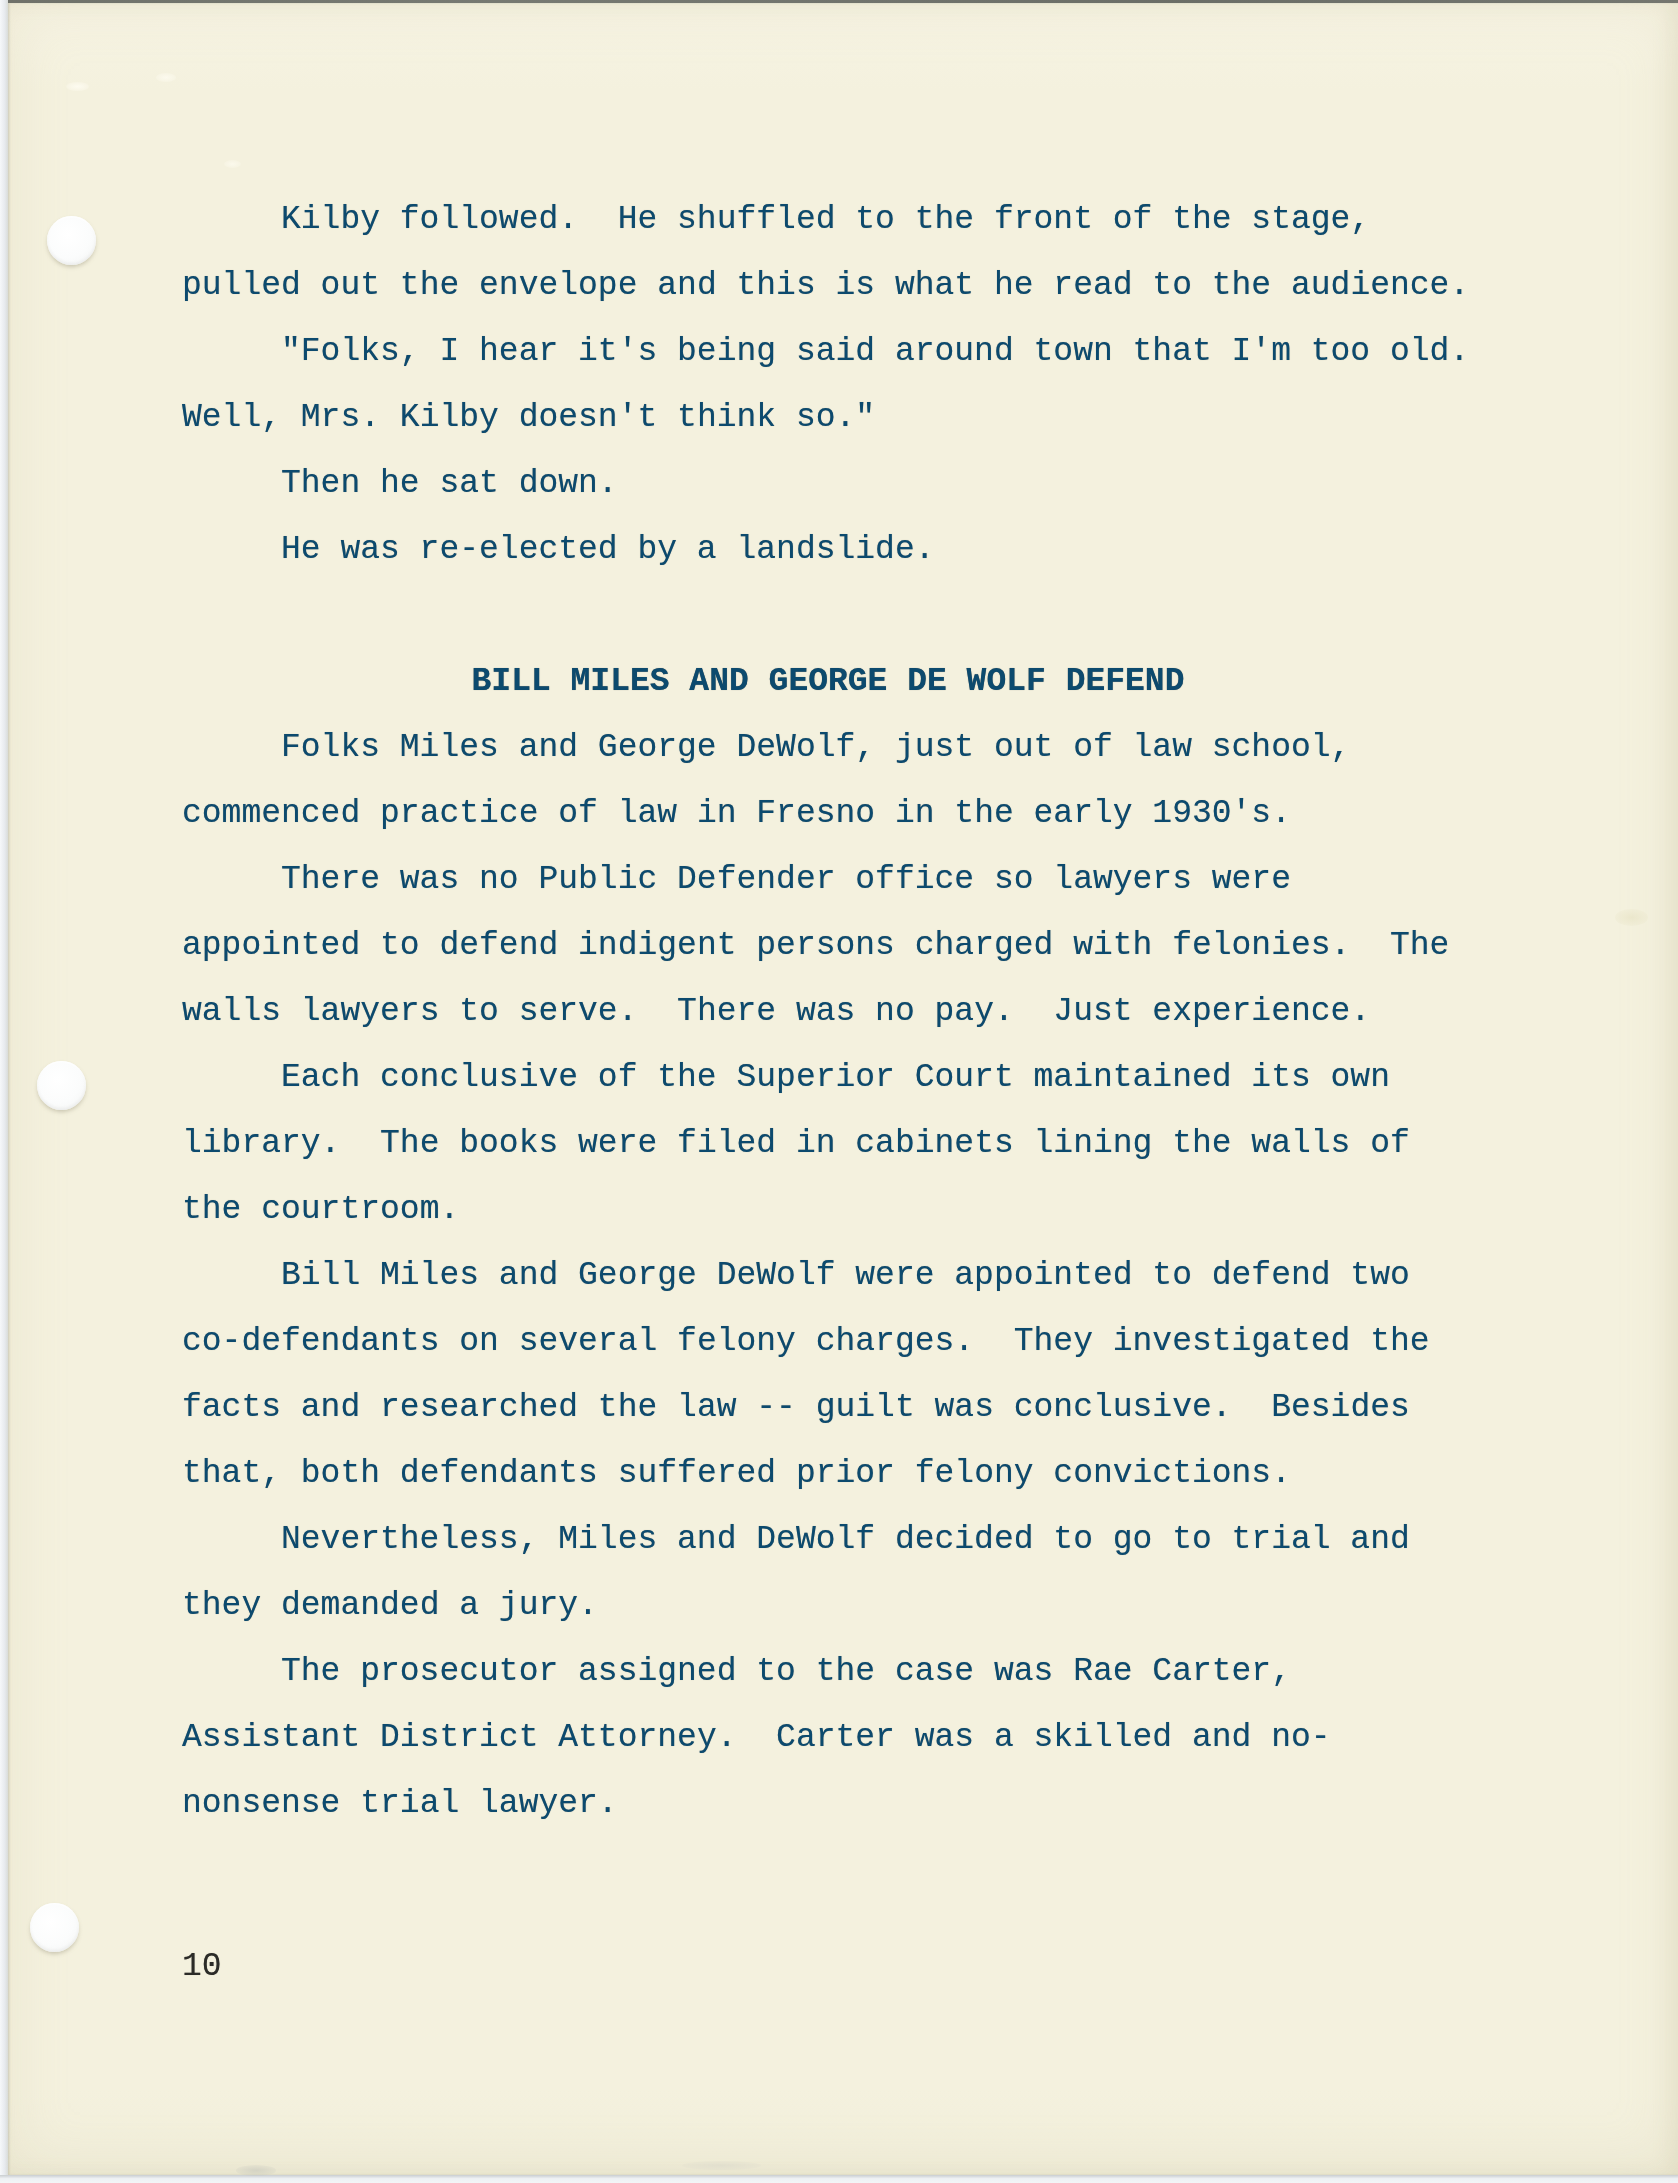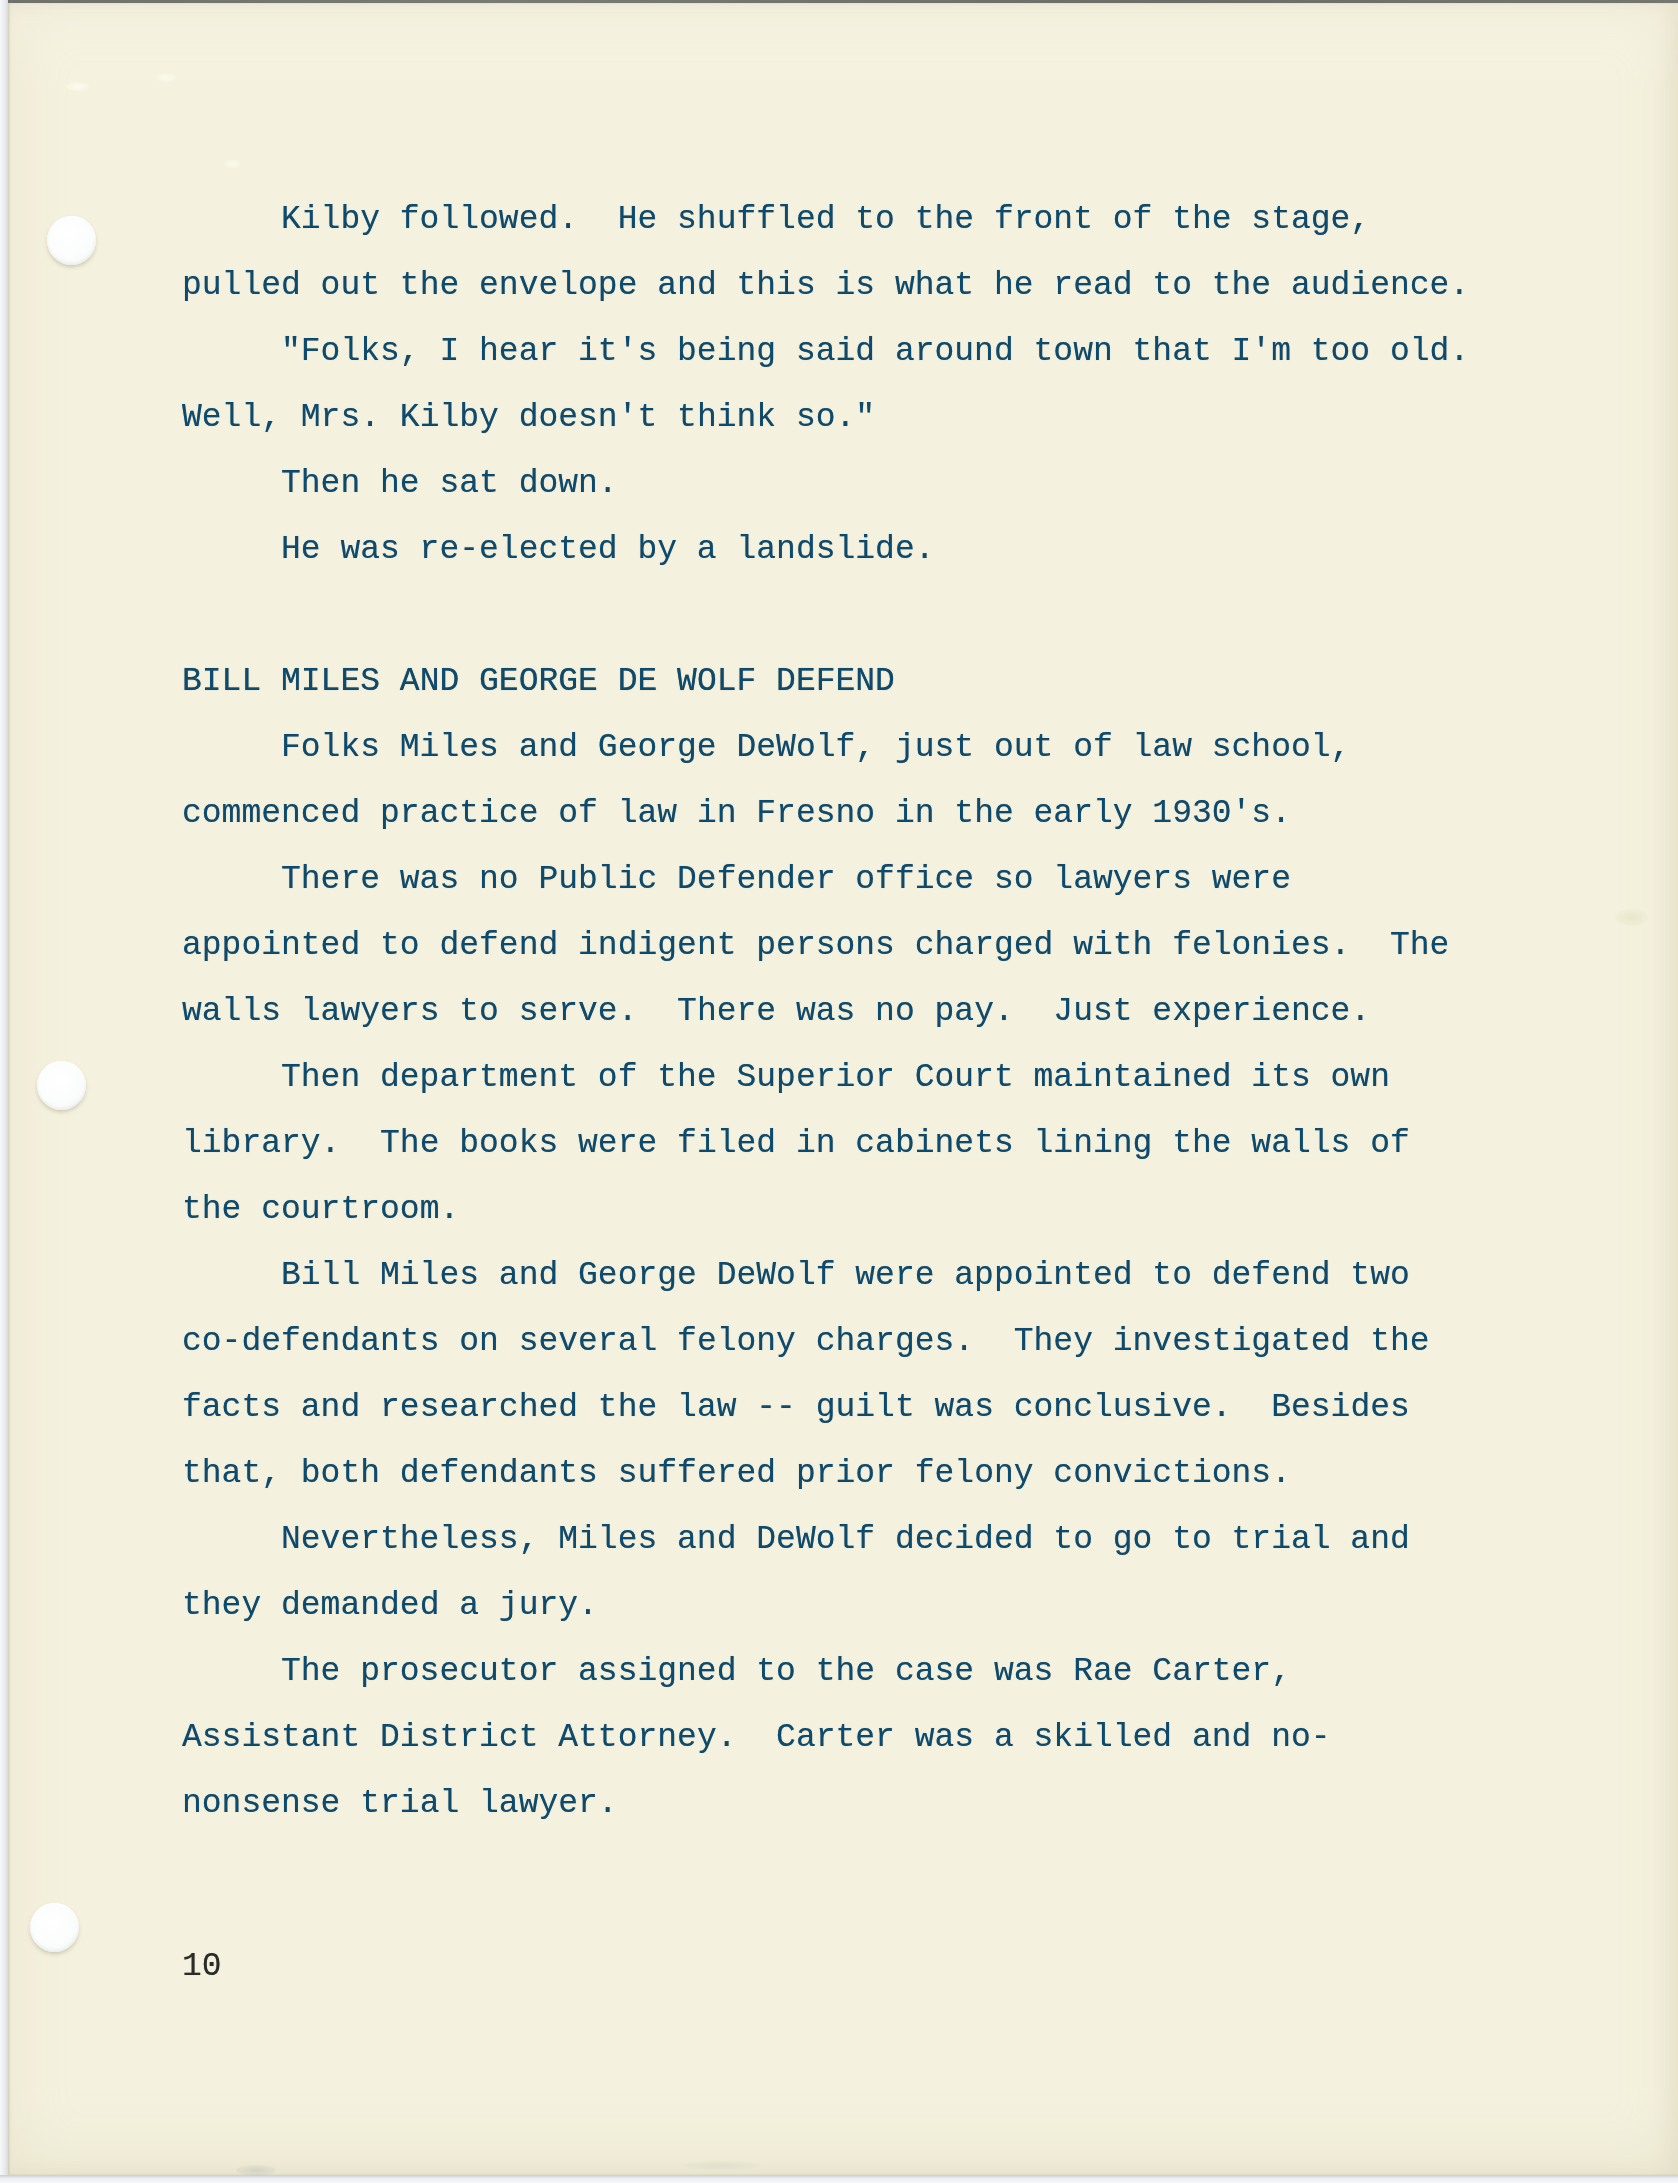--- a/index.html
+++ b/index.html
@@ -56,21 +56,21 @@
     color:#0c4a6e;
     font-size:33px;
   }
   .line{
     height:66px;line-height:66px;
     white-space:pre;
     text-shadow:0 0 0.7px rgba(43,43,39,.45);
   }
   .line.indent{padding-left:99px;}
   .line.heading{
-    font-weight:normal;
+    font-weight:bold;text-align:center;
     text-shadow:0 0 0.7px rgba(43,43,39,.7);
   }
   .page-number{
     position:absolute;left:182px;top:1934px;width:1292px;
     height:66px;line-height:66px;text-align:left;
     font-size:33px;color:#2b2b27;
     text-shadow:0 0 0.7px rgba(43,43,39,.45);
   }
   
   .speck{position:absolute;border-radius:50%;pointer-events:none;}
@@ -107,21 +107,21 @@
     <div class="line">Well, Mrs. Kilby doesn't think so."</div>
     <div class="line indent">Then he sat down.</div>
     <div class="line indent">He was re-elected by a landslide.</div>
     <div class="line"></div>
     <div class="line heading">BILL MILES AND GEORGE DE WOLF DEFEND</div>
     <div class="line indent">Folks Miles and George DeWolf, just out of law school,</div>
     <div class="line">commenced practice of law in Fresno in the early 1930's.</div>
     <div class="line indent">There was no Public Defender office so lawyers were</div>
     <div class="line">appointed to defend indigent persons charged with felonies.  The</div>
     <div class="line">walls lawyers to serve.  There was no pay.  Just experience.</div>
-    <div class="line indent">Then department of the Superior Court maintained its own</div>
+    <div class="line indent">Each conclusive of the Superior Court maintained its own</div>
     <div class="line">library.  The books were filed in cabinets lining the walls of</div>
     <div class="line">the courtroom.</div>
     <div class="line indent">Bill Miles and George DeWolf were appointed to defend two</div>
     <div class="line">co-defendants on several felony charges.  They investigated the</div>
     <div class="line">facts and researched the law -- guilt was conclusive.  Besides</div>
     <div class="line">that, both defendants suffered prior felony convictions.</div>
     <div class="line indent">Nevertheless, Miles and DeWolf decided to go to trial and</div>
     <div class="line">they demanded a jury.</div>
     <div class="line indent">The prosecutor assigned to the case was Rae Carter,</div>
     <div class="line">Assistant District Attorney.  Carter was a skilled and no-</div>

